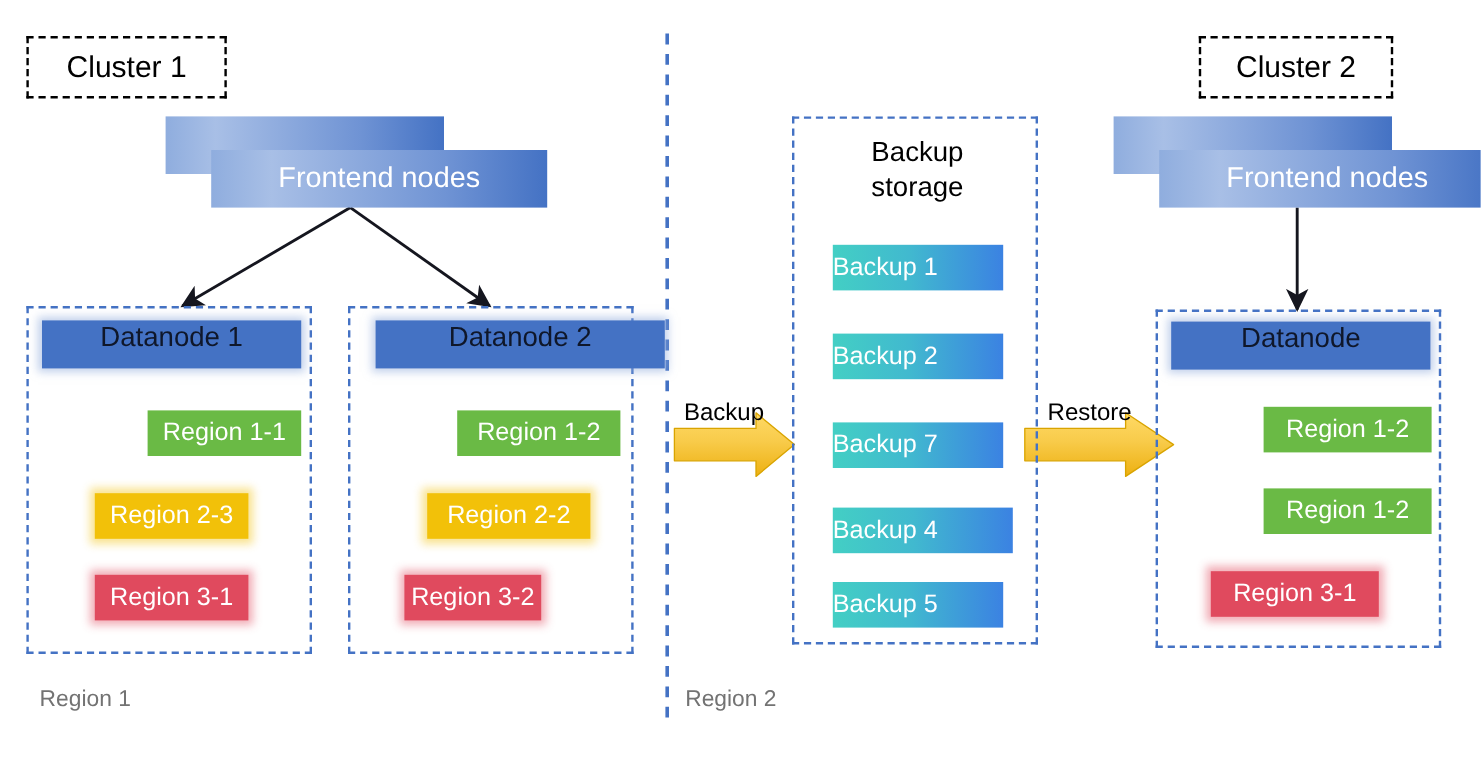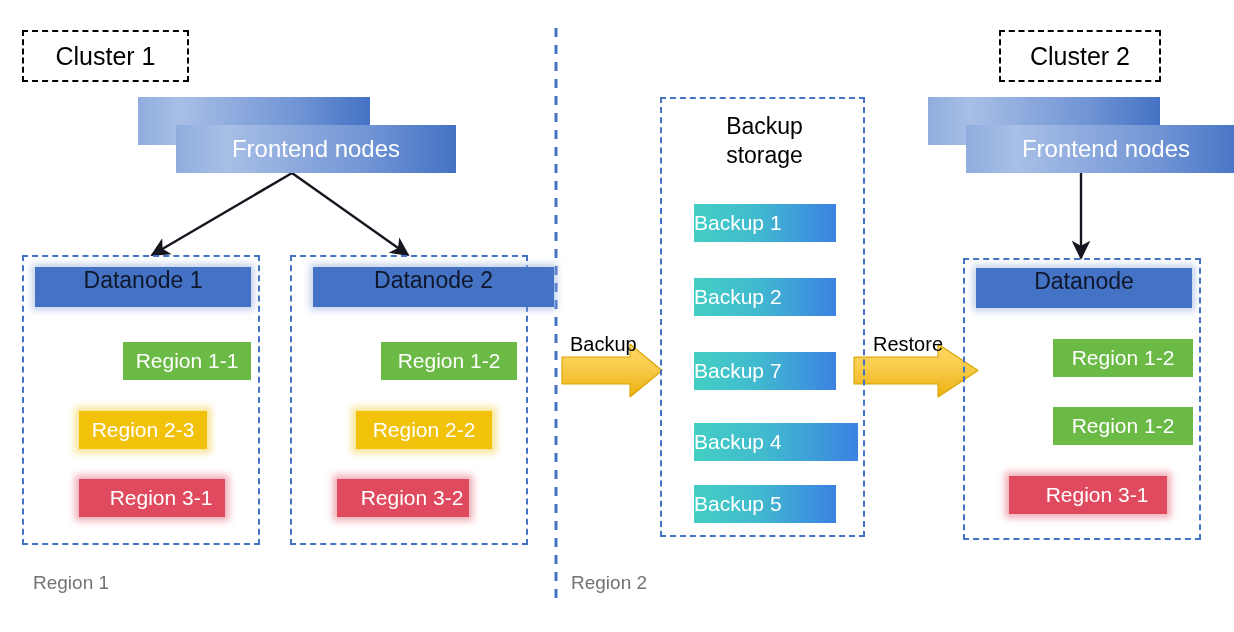--- a/index.html
+++ b/index.html
@@ -74,21 +74,21 @@
   .chip {
     display: flex;
     align-items: center;
     justify-content: center;
     color: #ffffff;
     font-size: 21px;
     white-space: nowrap;
   }
   .chip-green  { background: #6aba45; margin-left: 44px; }
   .chip-yellow { background: #f2c109; box-shadow: 0 0 7px 4px rgba(242,193,9,0.45); }
-  .chip-red    { background: #e04a5e; box-shadow: 0 0 7px 4px rgba(224,74,94,0.45); padding-left: 18px; }
+  .chip-red    { background: #e04a5e; box-shadow: 0 0 7px 4px rgba(224,74,94,0.45); }
 
   
   .backup-chip {
     background: linear-gradient(to right, #43cfc4 0%, #41b9cf 45%, #3b82e2 100%);
     color: #ffffff;
     font-size: 21px;
     display: flex;
     align-items: center;
     white-space: nowrap;
   }
@@ -204,21 +204,21 @@
 
     <div class="abs backup-chip" style="left:32px; top:105px; width:142px; height:38px;">
       <span>Backup 1</span>
     </div>
     <div class="abs backup-chip" style="left:32px; top:179px; width:142px; height:38px;">
       <span>Backup 2</span>
     </div>
     <div class="abs backup-chip" style="left:32px; top:253px; width:142px; height:38px;">
       <span>Backup 7</span>
     </div>
-    <div class="abs backup-chip" style="left:32px; top:324px; width:164px; height:38px;">
+    <div class="abs backup-chip" style="left:32px; top:324px; width:150px; height:38px;">
       <span>Backup 4</span>
     </div>
     <div class="abs backup-chip" style="left:32px; top:386px; width:142px; height:38px;">
       <span>Backup 5</span>
     </div>
   </div>
 
   <div class="abs flow-label" style="left:873px; top:333px;">
     <span>Restore</span>
   </div>

